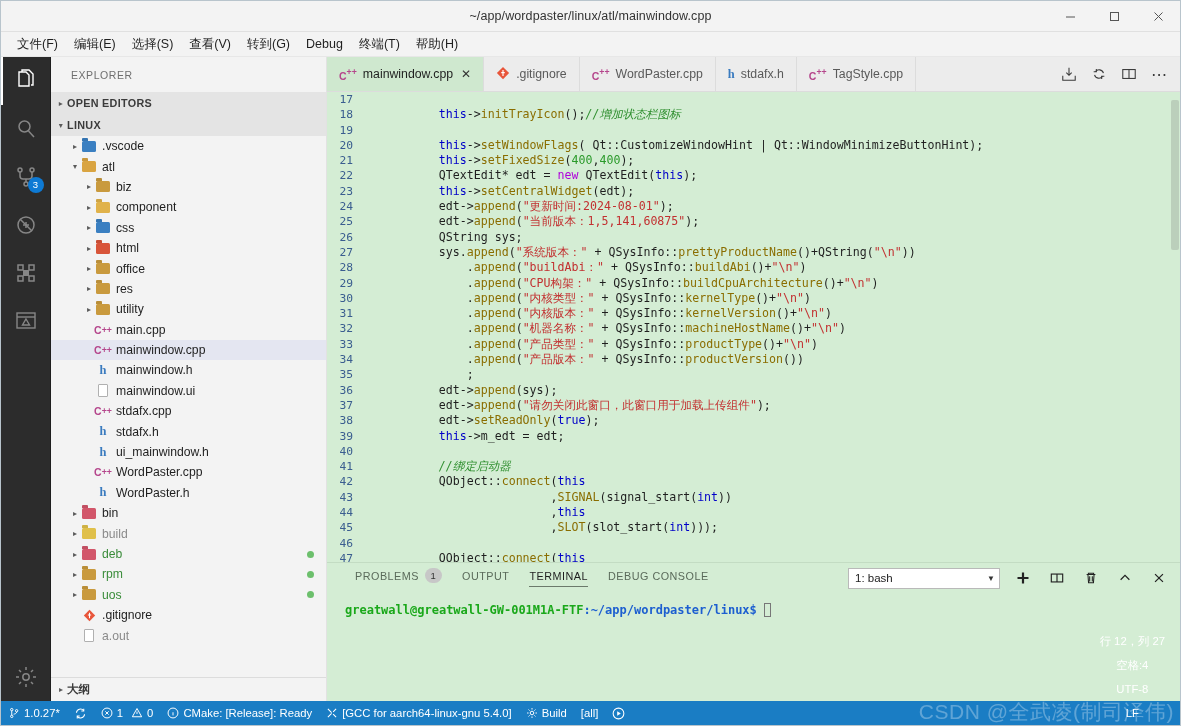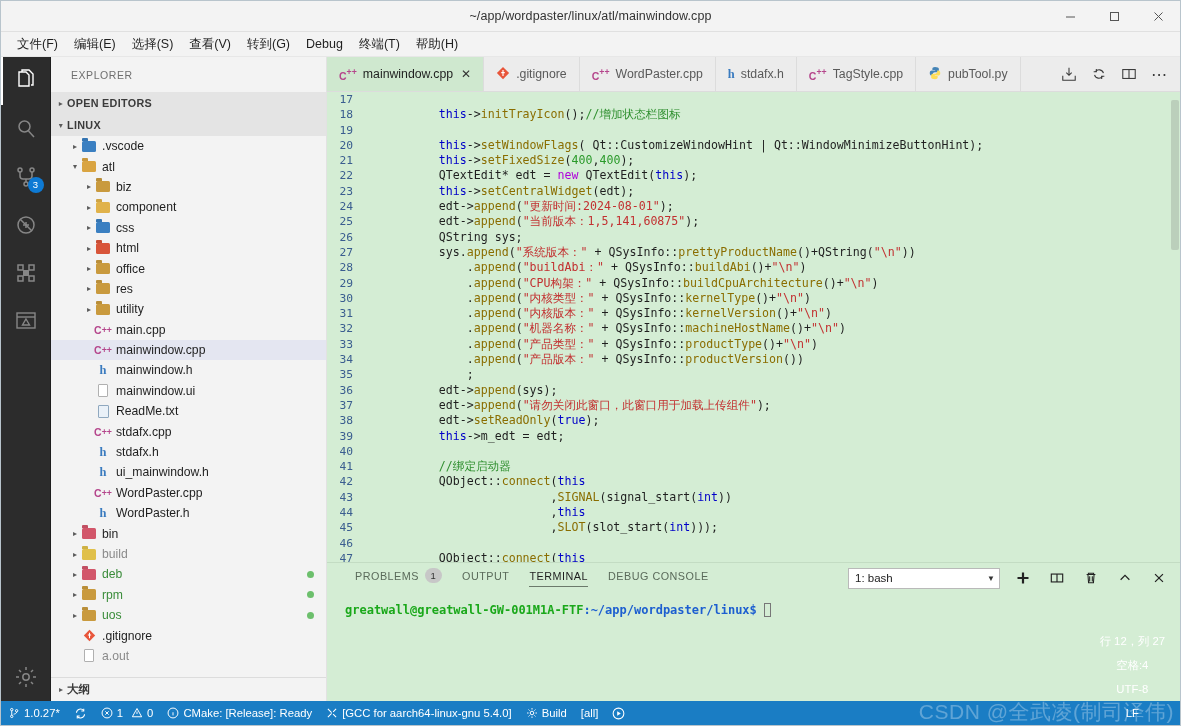--- a/index.html
+++ b/index.html
@@ -166,21 +166,21 @@
     width: 46px; flex: 0 0 46px; text-align: right; padding-right: 20px;
     color: #3a5d8f; font-size: 11.3px;
     font-family: "DejaVu Sans Mono", monospace;
   }
   .ctext { padding-left: 10px; position: relative; }
   .k  { color: #0000c8; }          
   .kw { color: #af00db; }          
   .fn { color: #8a6d00; }          
   .s  { color: #c23030; }          
   .n  { color: #2a9a2a; }          
-  .cm { color: #2f8f2f; }          
+  .cm { color: #2f8f2f; font-style: italic; }          
   .p  { color: #1f1f1f; }
   .editor-scrollbar {
     position: absolute; right: 0; top: 0; width: 10px; height: 100%;
   }
   .editor-scrollbar .thumb {
     position: absolute; top: 8px; right: 1px; width: 8px; height: 150px;
     background: rgba(100,100,100,.22); border-radius: 2px;
   }
 
   
@@ -417,27 +417,20 @@
           </div>
           <div class="row" style="padding-left: 32px;">
             <span class="twisty"></span>
             <span class="ficon">
               <span class="file-ico"></span>
             </span>
             <span class="fname">mainwindow.ui</span>
           </div>
           <div class="row" style="padding-left: 32px;">
             <span class="twisty"></span>
-            <span class="ficon">
-              <span class="txt-ico"></span>
-            </span>
-            <span class="fname">ReadMe.txt</span>
-          </div>
-          <div class="row" style="padding-left: 32px;">
-            <span class="twisty"></span>
             <span class="ficon cpp-ico">C<sup>++</sup></span>
             <span class="fname">stdafx.cpp</span>
           </div>
           <div class="row" style="padding-left: 32px;">
             <span class="twisty"></span>
             <span class="ficon h-ico">h</span>
             <span class="fname">stdafx.h</span>
           </div>
           <div class="row" style="padding-left: 32px;">
             <span class="twisty"></span>
@@ -537,29 +530,20 @@
           <span class="cpp-ico">C<sup>++</sup></span>
           <span>WordPaster.cpp</span>
         </div>
         <div class="tab">
           <span class="h-ico">h</span>
           <span>stdafx.h</span>
         </div>
         <div class="tab">
           <span class="cpp-ico">C<sup>++</sup></span>
           <span>TagStyle.cpp</span>
-        </div>
-        <div class="tab">
-          <span>
-            <svg width="14" height="14" viewBox="0 0 16 16">
-              <path d="M8 1c-2 0-3 .8-3 2v1.5h3.2v.6H4.3C3 5.1 2 6 2 8s1 2.9 2.3 2.9H5.5V9.3c0-1.2 1-2.1 2.3-2.1h2.6c1.1 0 2-.9 2-2V3C12.4 1.8 10.6 1 8 1z" fill="#4584b6"></path>
-              <path d="M8 15c2 0 3-.8 3-2v-1.5H7.8v-.6h3.9C13 10.9 14 10 14 8s-1-2.9-2.3-2.9H10.5v1.6c0 1.2-1 2.1-2.3 2.1H5.6c-1.1 0-2 .9-2 2V13c0 1.2 1.8 2 4.4 2z" fill="#ffde57"></path>
-            </svg>
-          </span>
-          <span>pubTool.py</span>
         </div>
         <div class="tabbar-actions">
           <div class="tb-act">
             <svg width="16" height="16" viewBox="0 0 18 18" fill="none" stroke="#3a3a3a" stroke-width="1.2">
               <path d="M2 11v5h14v-5"></path>
                 <path d="M9 2v8M6 7.5L9 10.5l3-3"></path>
             </svg>
           </div>
           <div class="tb-act">
             <svg width="16" height="16" viewBox="0 0 18 18" fill="none" stroke="#3a3a3a" stroke-width="1.2">

